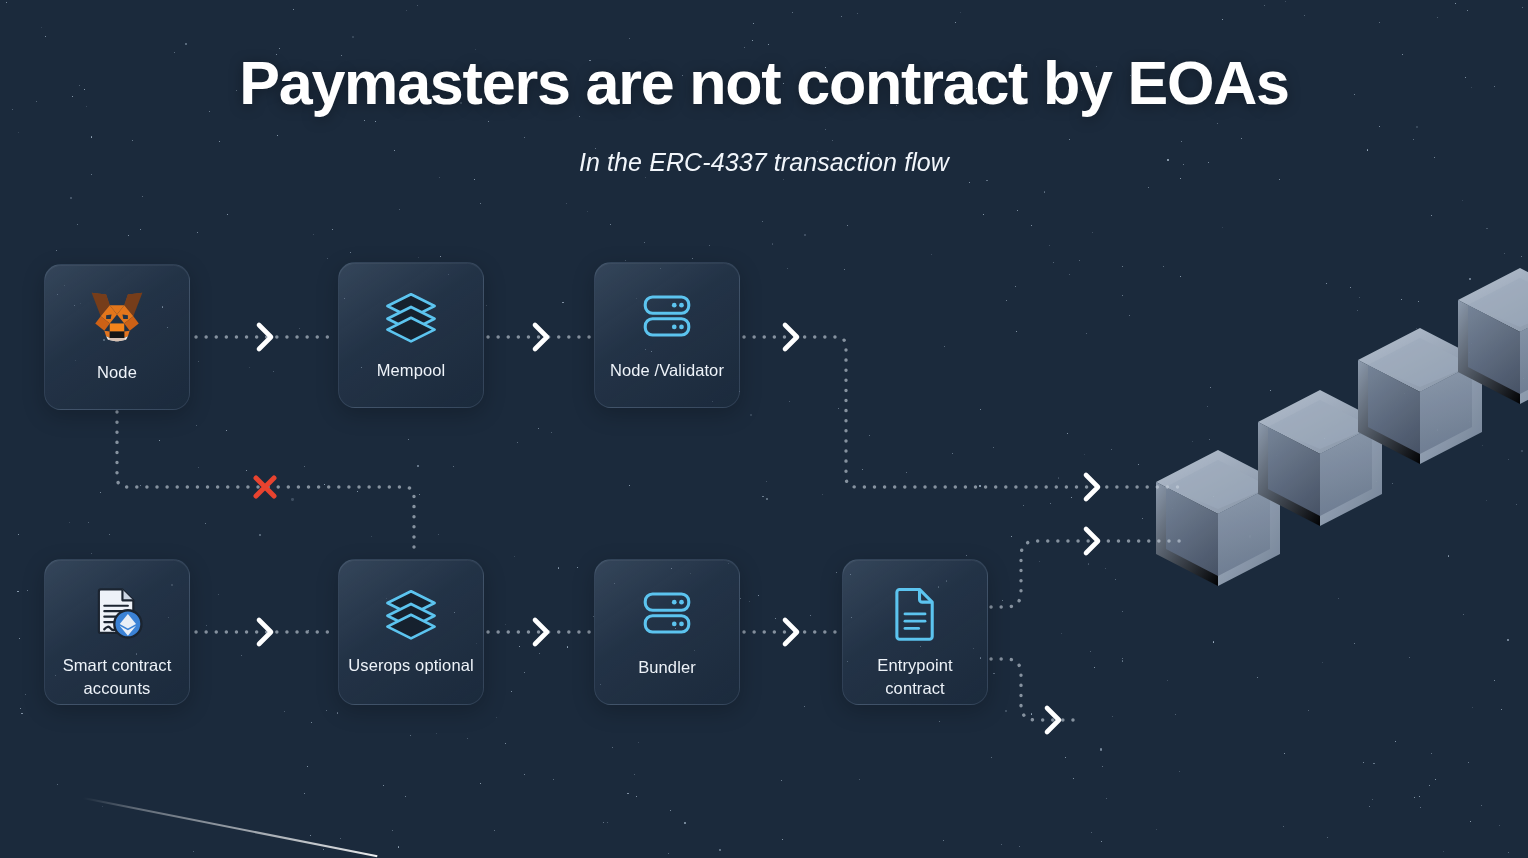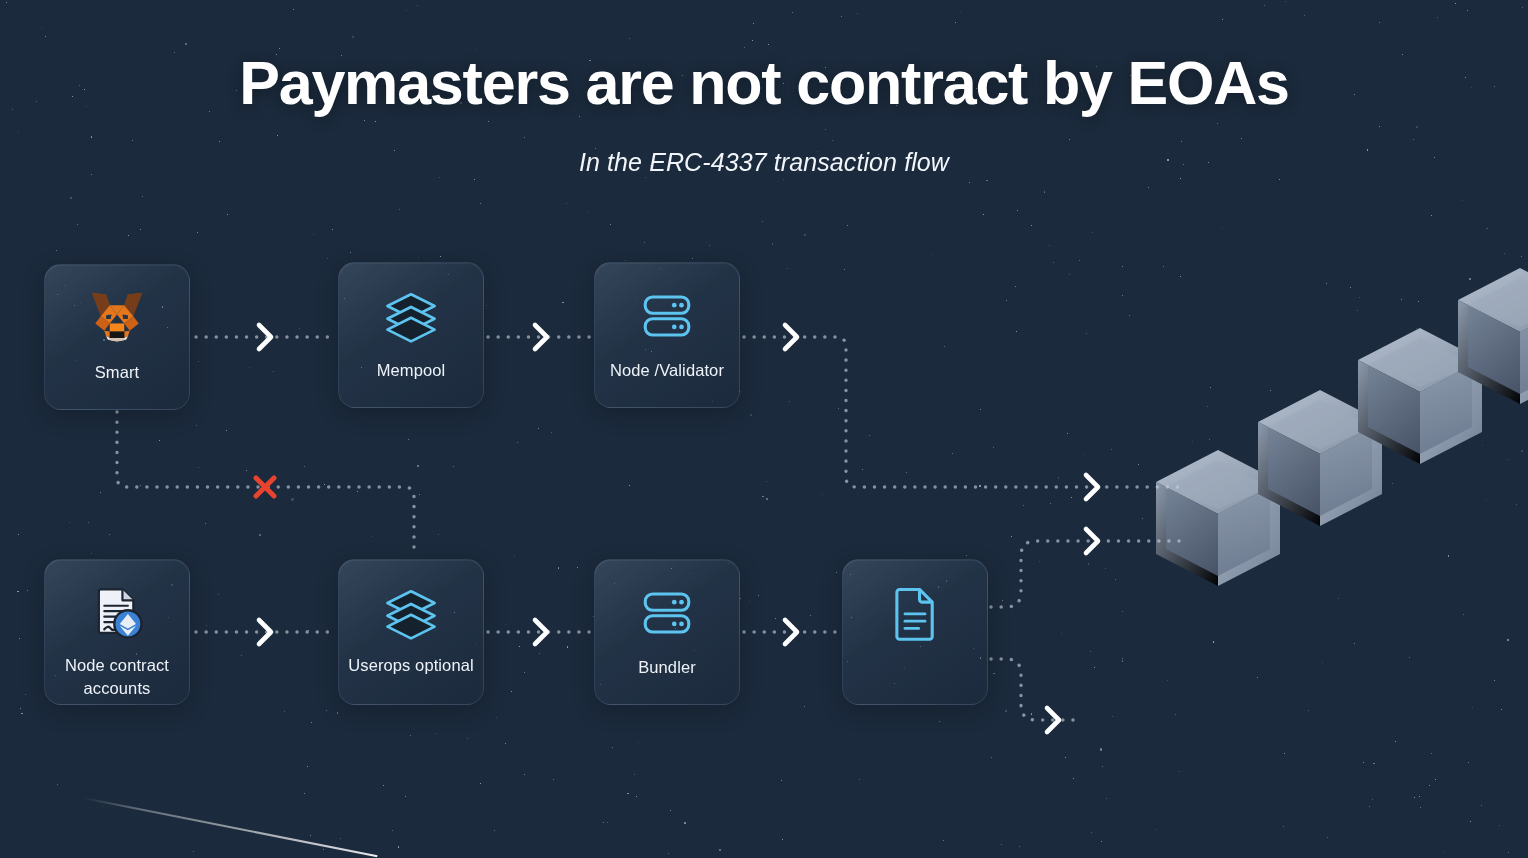--- a/index.html
+++ b/index.html
@@ -669,21 +669,21 @@
       <polygon points="24,36 40,36 40,45 24,45" fill="#f6851b"></polygon>
       <polygon points="18,44 24,45 24,52 20,50" fill="#e4751f"></polygon>
       <polygon points="46,44 40,45 40,52 44,50" fill="#e4751f"></polygon>
       <polygon points="24,45 40,45 40,52 24,52" fill="#161616"></polygon>
       <polygon points="20,50 24,52 32,56 22,54" fill="#f3f1ec"></polygon>
       <polygon points="44,50 40,52 32,56 42,54" fill="#f3f1ec"></polygon>
       <polygon points="24,52 40,52 42,54 32,56 22,54" fill="#d7c1b3"></polygon>
       <polygon points="20,27 26,26 25,31 20,31" fill="#233447"></polygon>
       <polygon points="44,27 38,26 39,31 44,31" fill="#233447"></polygon>
     </svg>
-    <div class="label">Smart</div>
+    <div class="label">Node</div>
   </div>
 
   <div class="card" style="left:338px; top:262px;">
     <svg class="icon" viewBox="0 0 64 64">
       <polygon points="32,8 58,21 32,34 6,21" fill="#16212e" stroke="#5cc4ef" stroke-width="3" stroke-linejoin="round"></polygon>
       <polygon points="32,22 58,35 32,48 6,35" fill="#16212e" stroke="#5cc4ef" stroke-width="3" stroke-linejoin="round"></polygon>
       <polygon points="32,34 58,47 32,60 6,47" fill="#16212e" stroke="#5cc4ef" stroke-width="3" stroke-linejoin="round"></polygon>
     </svg>
     <div class="label">Mempool</div>
   </div>
@@ -708,21 +708,21 @@
         <line x1="18" y1="24" x2="44" y2="24"></line>
         <line x1="18" y1="30" x2="44" y2="30"></line>
         <line x1="18" y1="36" x2="40" y2="36"></line>
         <line x1="18" y1="42" x2="34" y2="42"></line>
       </g>
       <path d="M18 50 q4 -5 7 -1 q2 3 6 1" fill="none" stroke="#1b2430" stroke-width="2.6" stroke-linecap="round"></path>
       <circle cx="44" cy="44" r="15" fill="#3b82d6" stroke="#1b2430" stroke-width="2.6"></circle>
       <polygon points="44,33 53,44 44,49 35,44" fill="#e9eef6"></polygon>
       <polygon points="44,51 53,46 44,57 35,46" fill="#e9eef6"></polygon>
     </svg>
-    <div class="label">Node contract accounts</div>
+    <div class="label">Smart contract accounts</div>
   </div>
 
   <div class="card tall" style="left:338px; top:559px;">
     <svg class="icon" viewBox="0 0 64 64">
       <polygon points="32,8 58,21 32,34 6,21" fill="#16212e" stroke="#5cc4ef" stroke-width="3" stroke-linejoin="round"></polygon>
       <polygon points="32,22 58,35 32,48 6,35" fill="#16212e" stroke="#5cc4ef" stroke-width="3" stroke-linejoin="round"></polygon>
       <polygon points="32,34 58,47 32,60 6,47" fill="#16212e" stroke="#5cc4ef" stroke-width="3" stroke-linejoin="round"></polygon>
     </svg>
     <div class="label">Userops optional</div>
   </div>
@@ -742,15 +742,16 @@
   <div class="card tall" style="left:842px; top:559px;">
     <svg class="icon" viewBox="0 0 64 64">
       <path d="M15 6 h22 l14 14 v38 a3 3 0 0 1 -3 3 H15 a3 3 0 0 1 -3 -3 V9 a3 3 0 0 1 3 -3 z" fill="none" stroke="#5cc4ef" stroke-width="3.4" stroke-linejoin="round"></path>
       <path d="M37 6 v11 a3 3 0 0 0 3 3 h11" fill="none" stroke="#5cc4ef" stroke-width="3.4" stroke-linejoin="round"></path>
       <g stroke="#5cc4ef" stroke-width="3.2" stroke-linecap="round">
         <line x1="21" y1="33" x2="43" y2="33"></line>
         <line x1="21" y1="41" x2="43" y2="41"></line>
         <line x1="21" y1="49" x2="36" y2="49"></line>
       </g>
     </svg>
+    <div class="label">Entrypoint contract</div>
   </div>
 
 </div>
 
 </body></html>

